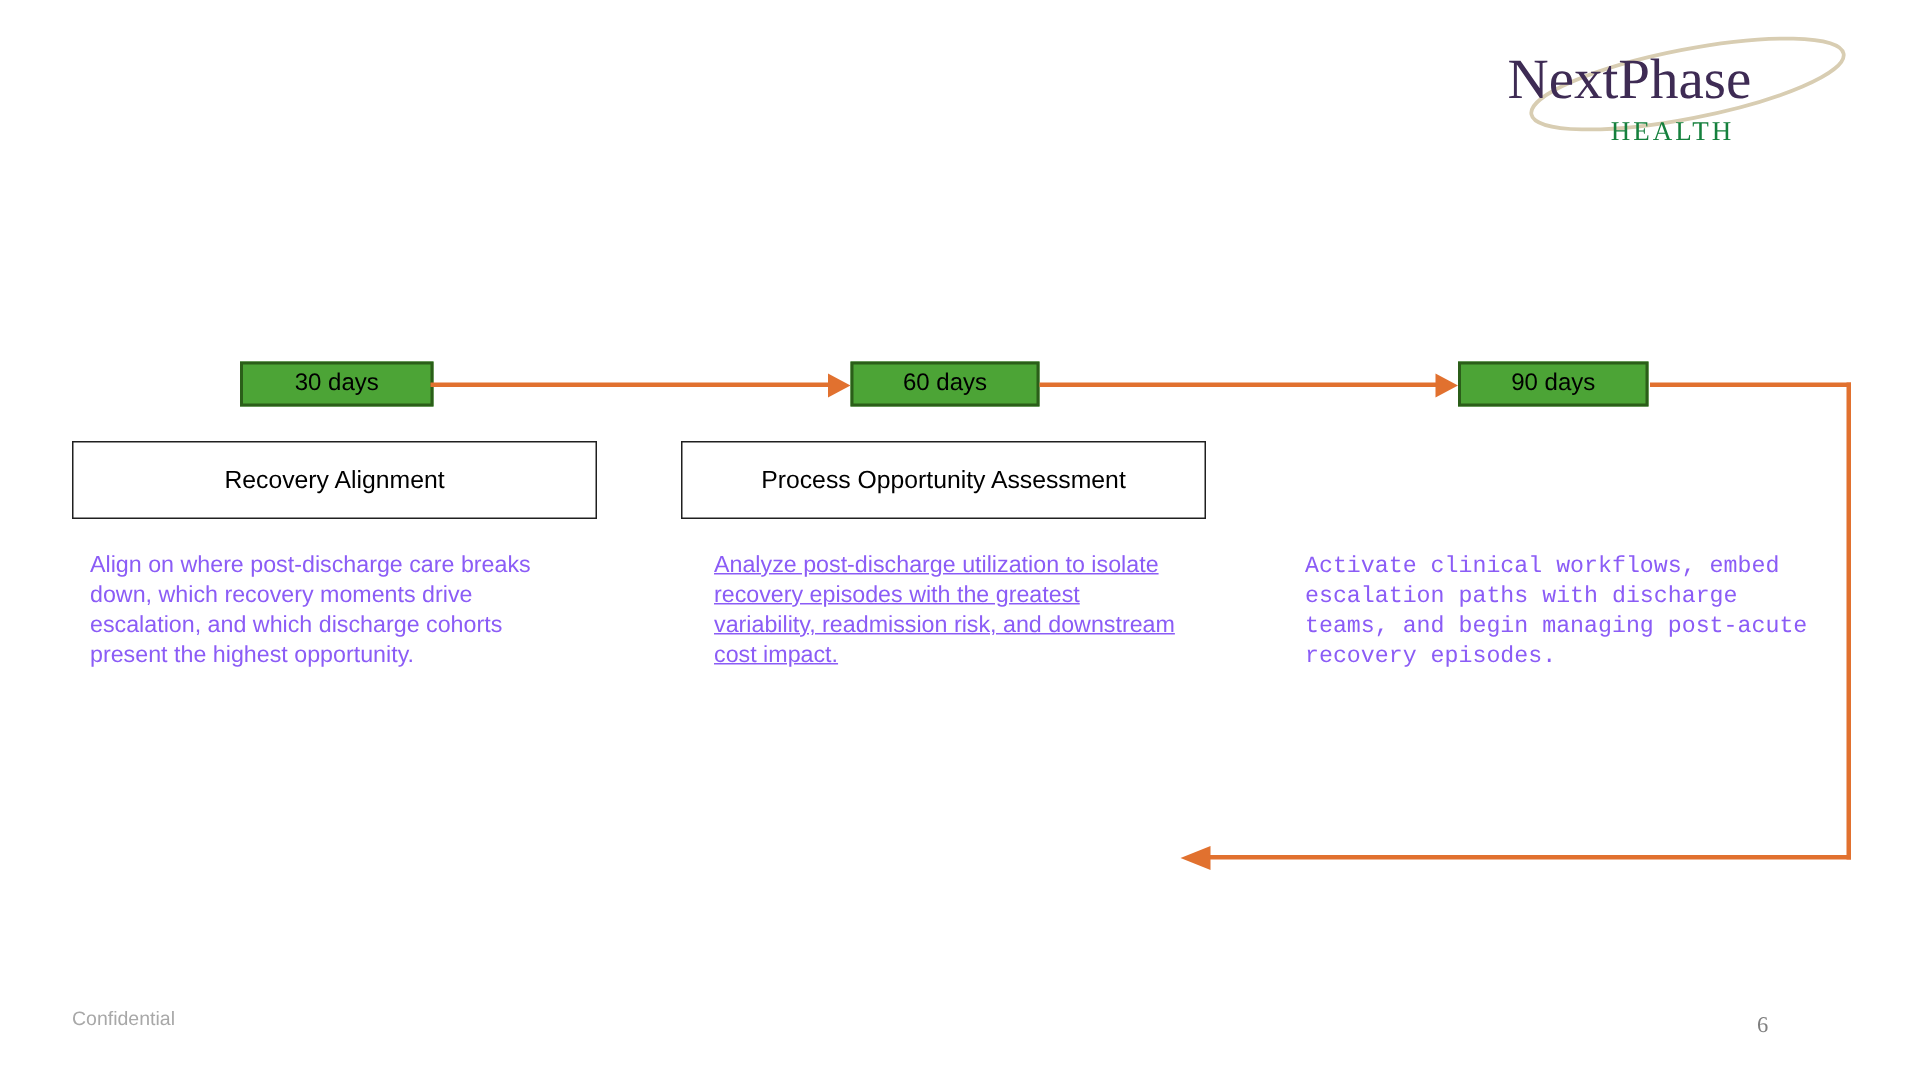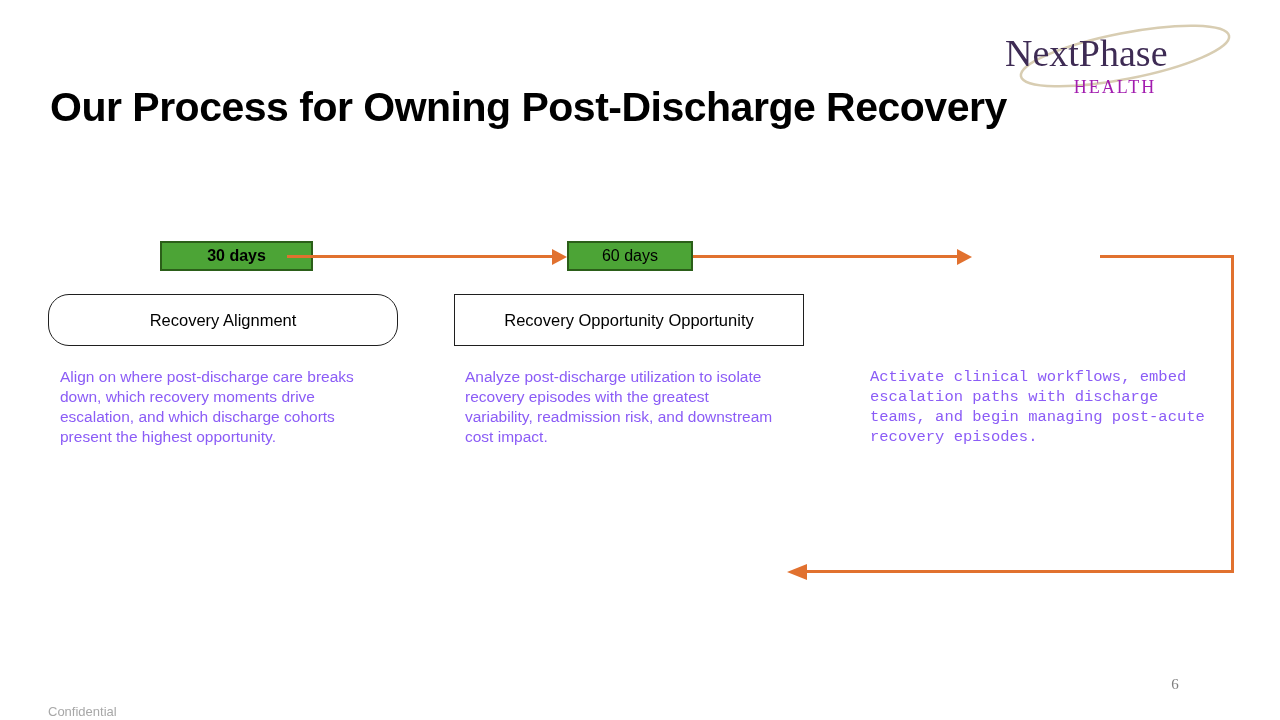--- a/index.html
+++ b/index.html
@@ -44,21 +44,21 @@
   .logo-sub {
     position: absolute;
     left: 0;
     top: 62px;
     width: 220px;
     text-align: center;
     font-family: "Liberation Serif", serif;
     font-size: 18px;
     line-height: 1;
     letter-spacing: 2px;
-    color: #a21caf;
+    color: #15803d;
   }
 
   
   .title {
     position: absolute;
     left: 50px;
     top: 84px;
     margin: 0;
     font-size: 41px;
     font-weight: bold;
@@ -74,21 +74,21 @@
     height: 30px;
     background: #4CA436;
     border: 2px solid #2B5E19;
     box-sizing: border-box;
     display: flex;
     align-items: center;
     justify-content: center;
     font-size: 16px;
     color: #000000;
   }
-  .chip-1 { left: 160px; width: 153px; font-weight: bold; }
+  .chip-1 { left: 160px; width: 129px; }
   .chip-2 { left: 567px; width: 126px; }
   .chip-3 { left: 972px; width: 127px; }
 
   
   .oline {
     position: absolute;
     background: #E1712F;
   }
   .hline { height: 3px; }
   .vline { width: 3px; }
@@ -124,54 +124,53 @@
     height: 52px;
     border: 1px solid #1f1f1f;
     box-sizing: border-box;
     background: #ffffff;
     display: flex;
     align-items: center;
     justify-content: center;
     font-size: 16.5px;
     color: #000000;
   }
-  .box-1 { left: 48px; border-radius: 21px; }
+  .box-1 { left: 48px; }
   .box-2 { left: 454px; }
   .box-3 { left: 860px; }
 
   
   .stage-desc {
     position: absolute;
     top: 367px;
     font-size: 15.5px;
     line-height: 20px;
     color: #8b5cf6;
   }
   .desc-1 { left: 60px;  width: 330px; }
-  .desc-2 { left: 465px; width: 312px; }
+  .desc-2 { left: 476px; width: 312px; text-decoration: underline; }
   .desc-3 { left: 870px; width: 335px; font-family: Liberation Mono, monospace; }
 
   
   .loop-label {
     position: absolute;
     left: 513px;
     top: 562px;
     font-size: 16px;
     color: #000000;
     white-space: nowrap;
   }
 
   
   .confidential {
     position: absolute;
     left: 48px;
     top: 671px;
     font-size: 13px;
     color: #A8A8A8;
-    margin-top: 33px;
   }
   .page-number {
     position: absolute;
     left: 1165px;
     top: 676px;
     width: 20px;
     text-align: center;
     font-family: "Liberation Serif", serif;
     font-size: 15px;
     color: #7F7F7F;
@@ -183,36 +182,36 @@
 <div class="slide">
 
   <div class="logo">
     <svg class="swoosh" viewBox="0 0 240 95" xmlns="http://www.w3.org/2000/svg">
       <ellipse cx="120" cy="40" rx="106" ry="23" transform="rotate(-11 120 40)" fill="none" stroke="#D8CDB2" stroke-width="2.5"></ellipse>
     </svg>
     <div class="logo-name">NextPhase</div>
     <div class="logo-sub">HEALTH</div>
   </div>
 
-  <h1 class="title">Our Process for Owning Post-Discharge Recovery</h1>
 
   <div class="phase-chip chip-1">30 days</div>
   <div class="phase-chip chip-2">60 days</div>
+  <div class="phase-chip chip-3">90 days</div>
 
   <div class="oline hline line-1"></div>
   <div class="arrowhead-right ah-1"></div>
   <div class="oline hline line-2"></div>
   <div class="arrowhead-right ah-2"></div>
   <div class="oline hline line-3"></div>
   <div class="oline vline line-v"></div>
   <div class="oline hline line-b"></div>
   <div class="arrowhead-left ah-loop"></div>
 
   <div class="stage-box box-1">Recovery Alignment</div>
-  <div class="stage-box box-2">Recovery Opportunity Opportunity</div>
+  <div class="stage-box box-2">Process Opportunity Assessment</div>
 
   <div class="stage-desc desc-1">Align on where post-discharge care breaks down, which recovery moments drive escalation, and which discharge cohorts present the highest opportunity.</div>
   <div class="stage-desc desc-2">Analyze post-discharge utilization to isolate recovery episodes with the greatest variability, readmission risk, and downstream cost impact.</div>
   <div class="stage-desc desc-3">Activate clinical workflows, embed escalation paths with discharge teams, and begin managing post-acute recovery episodes.</div>
 
 
   <div class="confidential">Confidential</div>
   <div class="page-number">6</div>
 
 </div>

